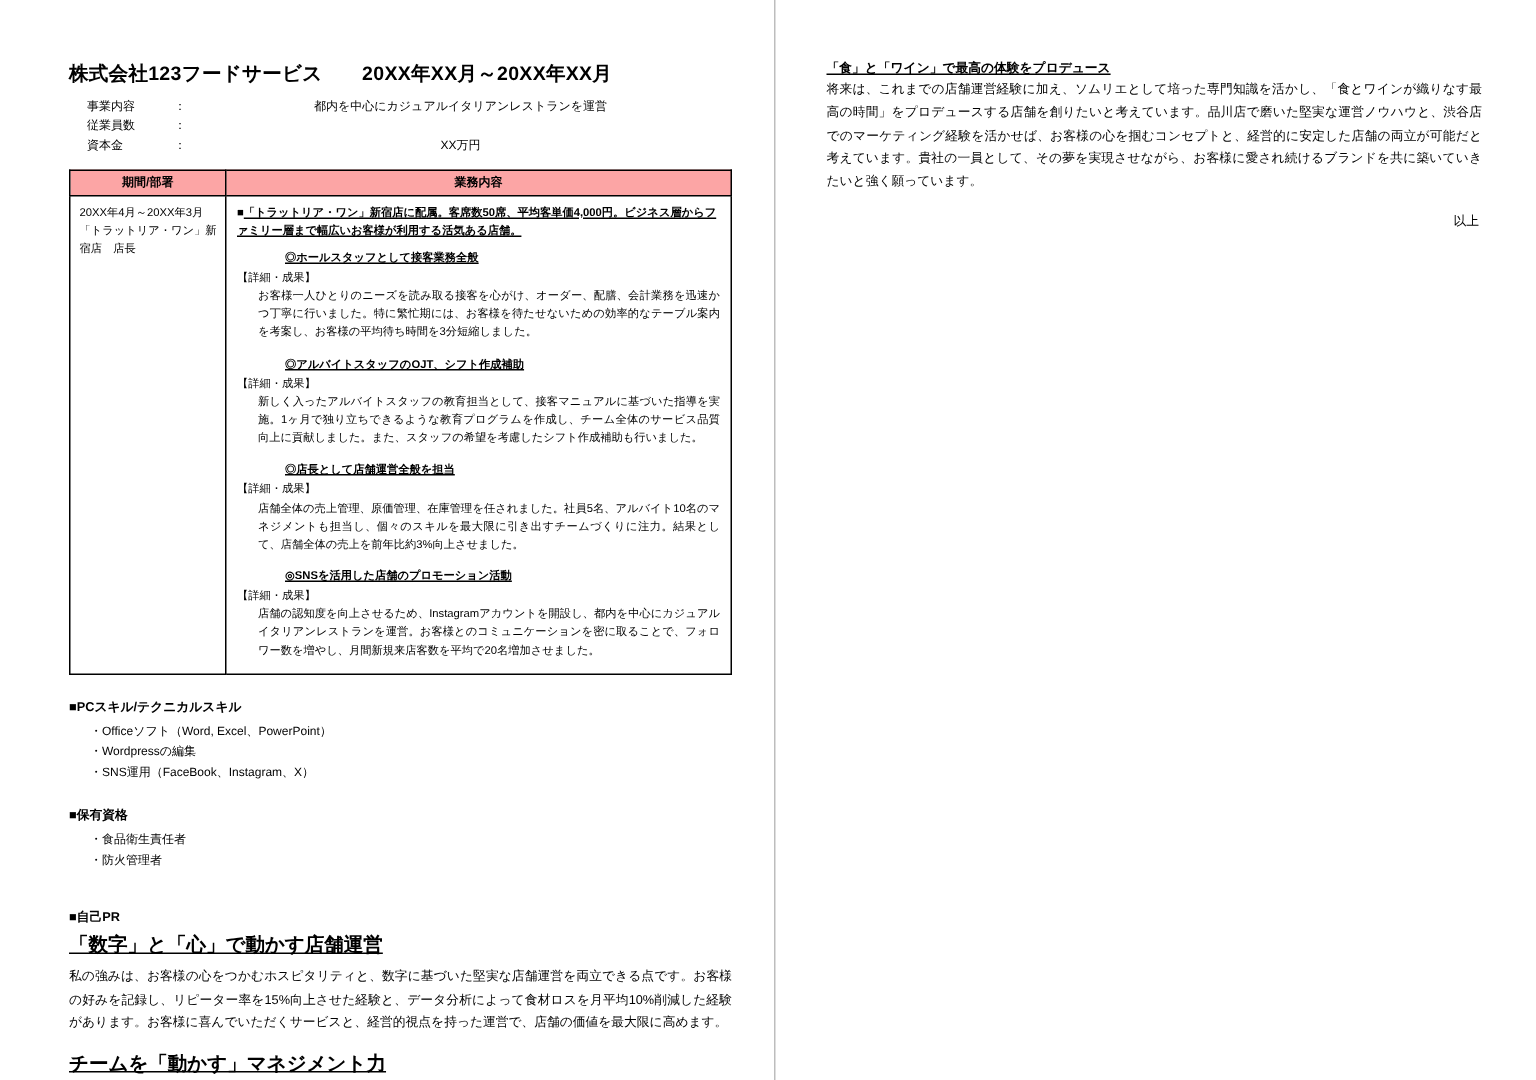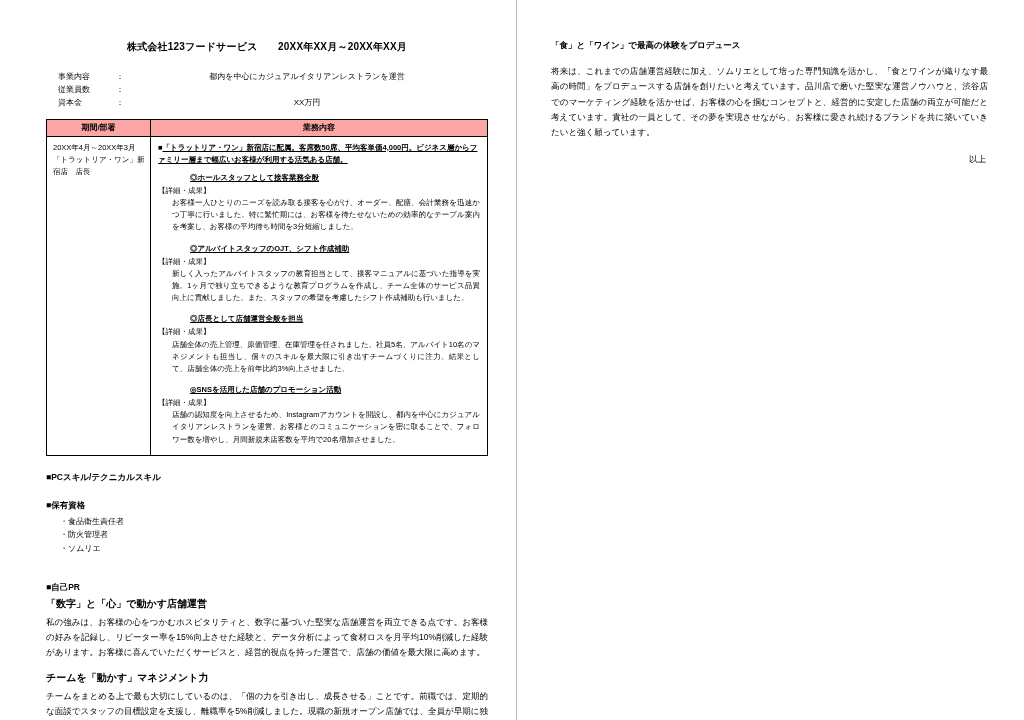--- a/index.html
+++ b/index.html
@@ -34,26 +34,25 @@
     background: #bdbdbd;
     height: 100%;
   }
   .col-right {
     width: 507px;
     padding: 40px 36px 0 34px;
   }
 
   
   .doc-title {
-    font-size: 10px;
+    font-size: 13px;
     font-weight: bold;
     letter-spacing: 0.2px;
-    margin-bottom: 16px;
+    margin-bottom: 6px;
     white-space: pre;
-    text-align: center;
   }
   .meta-list {
     margin: 0 0 9px 12px;
     font-size: 8px;
     line-height: 1.65;
   }
   .meta-row {
     display: flex;
   }
   .meta-label {
@@ -131,37 +130,39 @@
     font-size: 8.5px;
     font-weight: bold;
     margin-bottom: 3px;
   }
   .bullets {
     margin: 0 0 0 14px;
     font-size: 8px;
     line-height: 1.72;
   }
   .pr-sub {
-    font-size: 10px;
-    font-weight: bold;
+    font-size: 13px;
+    font-weight: bold;
+    text-decoration: underline;
     margin: 2px 0 4px;
   }
   .para {
     font-size: 8.5px;
     line-height: 1.78;
     text-align: justify;
     margin: 0 0 11px 0;
   }
   .para.tight { margin-bottom: 0; }
 
   
   .r-title {
     font-size: 8.5px;
     font-weight: bold;
-    margin-bottom: 12px;
+    text-decoration: underline;
+    margin-bottom: 0;
   }
   .r-para {
     font-size: 8.5px;
     line-height: 1.8;
     text-align: justify;
     margin: 0;
   }
   .r-end {
     font-size: 8.5px;
     text-align: right;
@@ -230,28 +231,32 @@
             <div class="detail-head">【詳細・成果】</div>
             <div class="detail-text">店舗の認知度を向上させるため、Instagramアカウントを開設し、都内を中心にカジュアルイタリアンレストランを運営。お客様とのコミュニケーションを密に取ることで、フォロワー数を増やし、月間新規来店客数を平均で20名増加させました。</div>
 
           </td>
         </tr>
       </tbody>
     </table>
 
     <div class="blk">
       <div class="blk-title">■PCスキル/テクニカルスキル</div>
+      <div class="bullets">
+        <div>・Officeソフト（Word, Excel、PowerPoint）</div>
+        <div>・Wordpressの編集</div>
+        <div>・SNS運用（FaceBook、Instagram、X）</div>
+      </div>
     </div>
 
     <div class="blk">
       <div class="blk-title">■保有資格</div>
       <div class="bullets">
         <div>・食品衛生責任者</div>
         <div>・防火管理者</div>
-        <div>・ソムリエ</div>
       </div>
     </div>
 
     <div class="blk" style="margin-top:26px;">
       <div class="blk-title">■自己PR</div>
       <div class="pr-sub">「数字」と「心」で動かす店舗運営</div>
       <div class="para">私の強みは、お客様の心をつかむホスピタリティと、数字に基づいた堅実な店舗運営を両立できる点です。お客様の好みを記録し、リピーター率を15%向上させた経験と、データ分析によって食材ロスを月平均10%削減した経験があります。お客様に喜んでいただくサービスと、経営的視点を持った運営で、店舗の価値を最大限に高めます。</div>
       <div class="pr-sub">チームを「動かす」マネジメント力</div>
       <div class="para tight">チームをまとめる上で最も大切にしているのは、「個の力を引き出し、成長させる」ことです。前職では、定期的な面談でスタッフの目標設定を支援し、離職率を5%削減しました。現職の新規オープン店舗では、全員が早期に独り立ちできるようOJTプランを策定。スタッフのモチベーションを高め、チームとしての一体感を醸成することで、活気あふれる店舗作りに成功しました。</div>
     </div>

